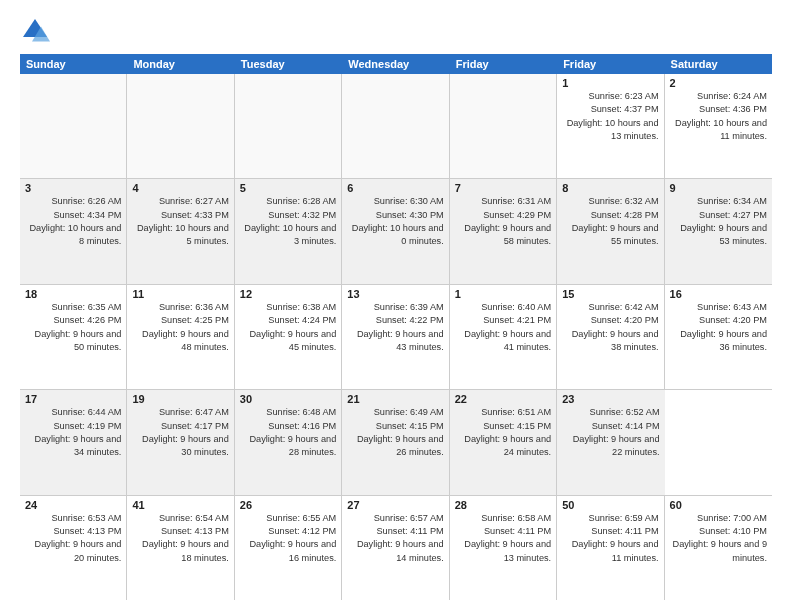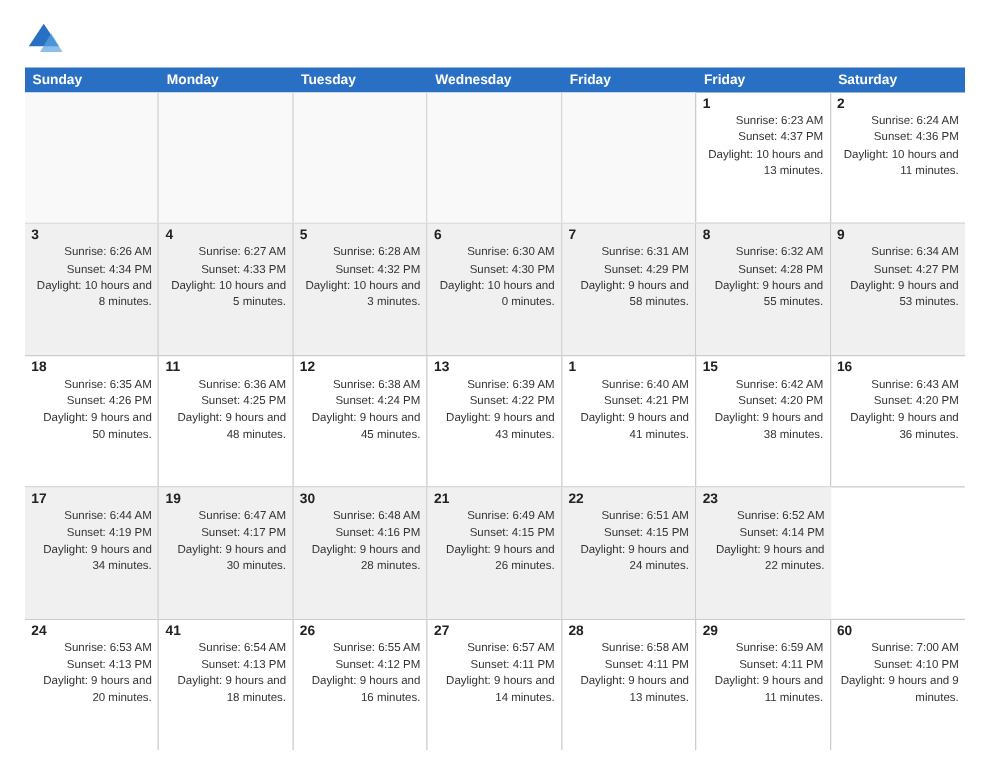--- a/index.html
+++ b/index.html
@@ -262,21 +262,21 @@
           </div>
           <div class="cal-cell">
             <span class="day-num">27</span>
             <div class="cell-info">Sunrise: 6:57 AM<br>Sunset: 4:11 PM<br>Daylight: 9 hours and 14 minutes.</div>
           </div>
           <div class="cal-cell">
             <span class="day-num">28</span>
             <div class="cell-info">Sunrise: 6:58 AM<br>Sunset: 4:11 PM<br>Daylight: 9 hours and 13 minutes.</div>
           </div>
           <div class="cal-cell">
-            <span class="day-num">29</span>
+            <span class="day-num">50</span>
             <div class="cell-info">Sunrise: 6:59 AM<br>Sunset: 4:11 PM<br>Daylight: 9 hours and 11 minutes.</div>
           </div>
           <div class="cal-cell">
             <span class="day-num">60</span>
             <div class="cell-info">Sunrise: 7:00 AM<br>Sunset: 4:10 PM<br>Daylight: 9 hours and 9 minutes.</div>
           </div>
         </div>
       </div>
   </div>
 </div>

